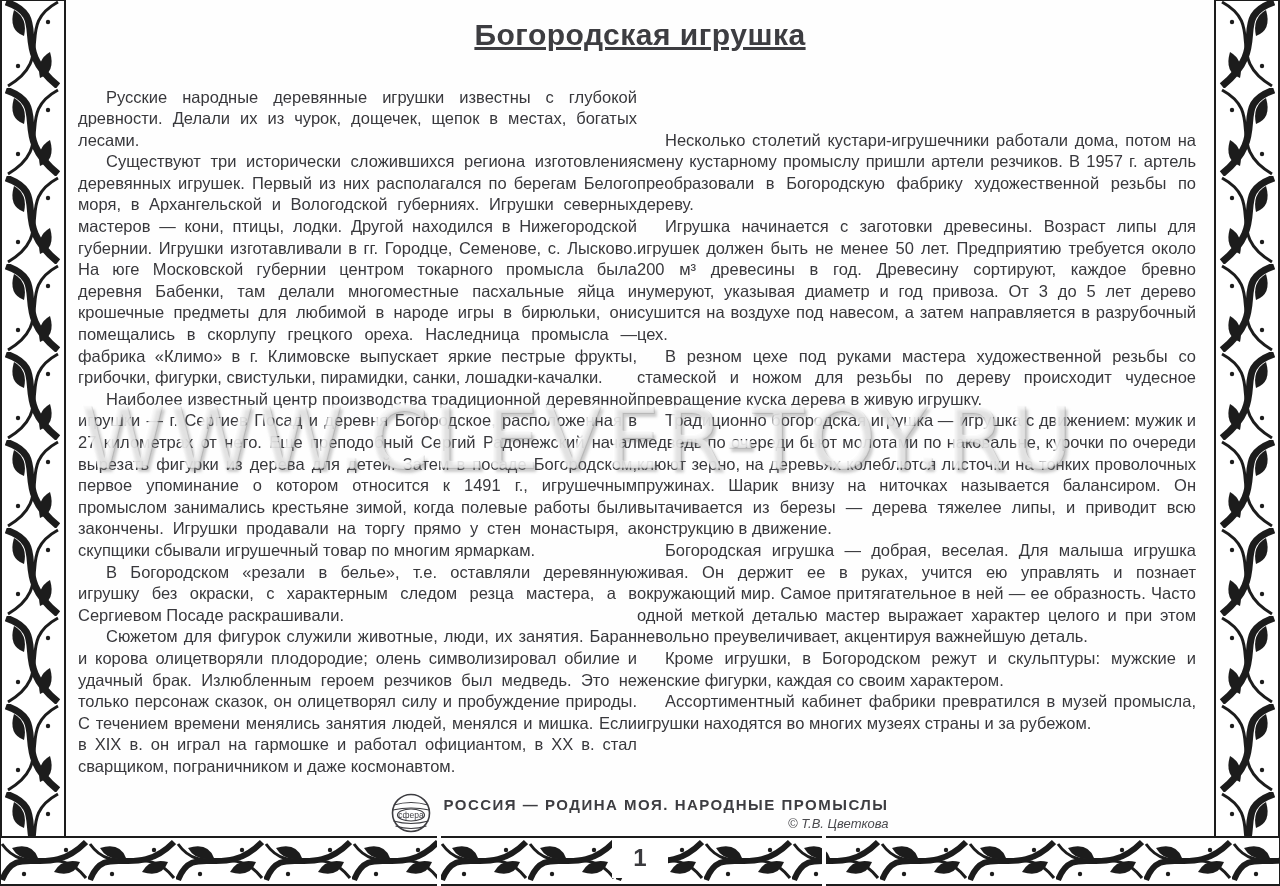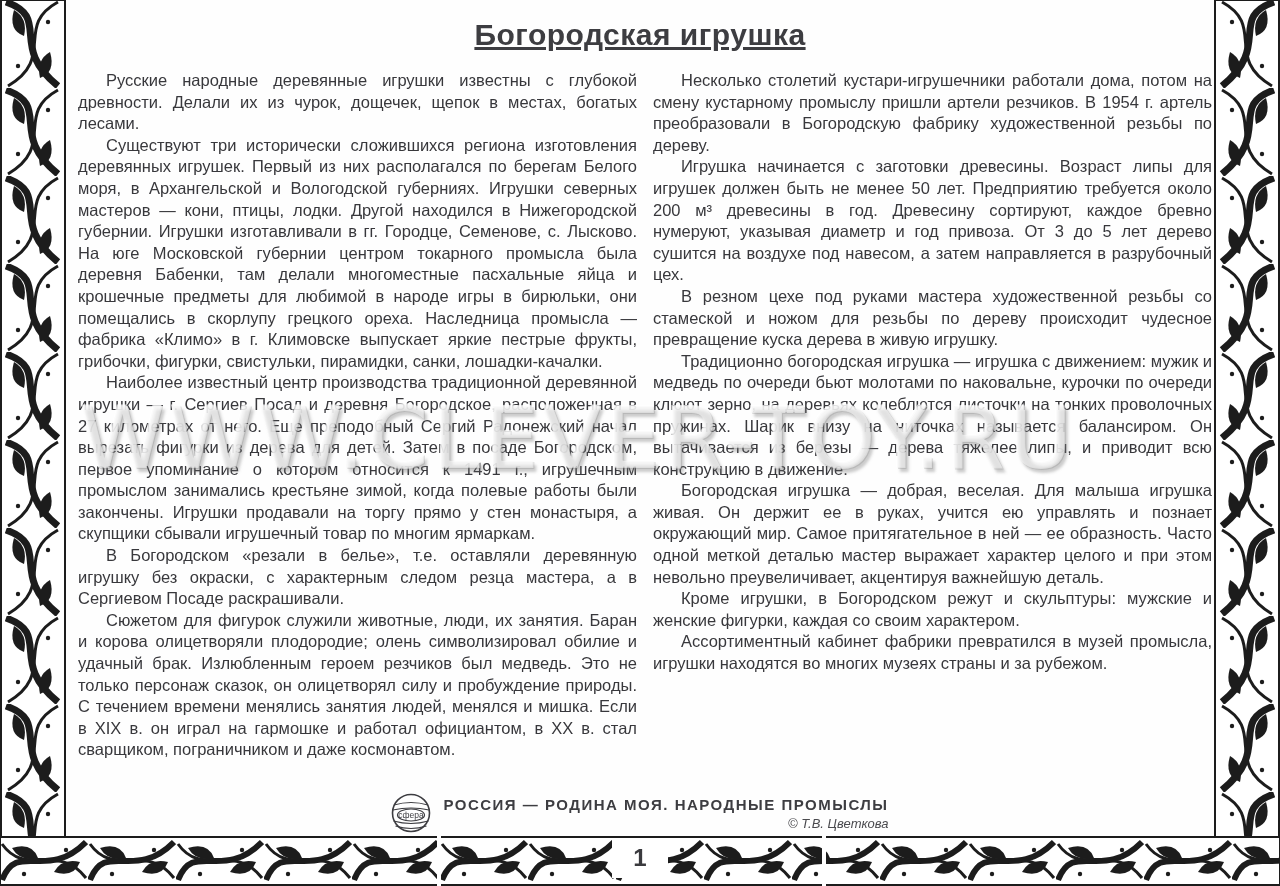--- a/index.html
+++ b/index.html
@@ -44,22 +44,23 @@
     color: #3d3d41;
     letter-spacing: 0.5px;
     text-decoration: underline;
   }
 
   
   .columns {
     position: absolute;
     left: 78px; top: 70px;
     width: 1134px; height: 724px;
-    display: flex; gap: 16px;
+    display: flex; 
     overflow: hidden;
+    align-items: center;
   }
   .col {
     width: 559px;
     font-size: 16.5px;
     line-height: 21.6px;
     color: #38383c;
     text-align: justify;
   }
   .col p { text-indent: 28px; margin: 0; }
 
@@ -160,21 +161,21 @@
 
   <div class="columns">
     <div class="col">
       <p>Русские народные деревянные игрушки известны с глубокой древности. Делали их из чурок, дощечек, щепок в местах, богатых лесами.</p>
       <p>Существуют три исторически сложившихся региона изготовления деревянных игрушек. Первый из них располагался по берегам Белого моря, в Архангельской и Вологодской губерниях. Игрушки северных мастеров — кони, птицы, лодки. Другой находился в Нижегородской губернии. Игрушки изготавливали в гг. Городце, Семенове, с. Лысково. На юге Московской губернии центром токарного промысла была деревня Бабенки, там делали многоместные пасхальные яйца и крошечные предметы для любимой в народе игры в бирюльки, они помещались в скорлупу грецкого ореха. Наследница промысла — фабрика «Климо» в г. Климовске выпускает яркие пестрые фрукты, грибочки, фигурки, свистульки, пирамидки, санки, лошадки-качалки.</p>
       <p>Наиболее известный центр производства традиционной деревянной игрушки — г. Сергиев Посад и деревня Богородское, расположенная в 27 километрах от него. Еще преподобный Сергий Радонежский начал вырезать фигурки из дерева для детей. Затем в посаде Богородском, первое упоминание о котором относится к 1491 г., игрушечным промыслом занимались крестьяне зимой, когда полевые работы были закончены. Игрушки продавали на торгу прямо у стен монастыря, а скупщики сбывали игрушечный товар по многим ярмаркам.</p>
       <p>В Богородском «резали в белье», т.е. оставляли деревянную игрушку без окраски, с характерным следом резца мастера, а в Сергиевом Посаде раскрашивали.</p>
       <p>Сюжетом для фигурок служили животные, люди, их занятия. Баран и корова олицетворяли плодородие; олень символизировал обилие и удачный брак. Излюбленным героем резчиков был медведь. Это не только персонаж сказок, он олицетворял силу и пробуждение природы. С течением времени менялись занятия людей, менялся и мишка. Если в XIX в. он играл на гармошке и работал официантом, в XX в. стал сварщиком, пограничником и даже космонавтом.</p>
     </div>
     <div class="col">
-      <p>Несколько столетий кустари-игрушечники работали дома, потом на смену кустарному промыслу пришли артели резчиков. В 1954 г. артель преобразовали в Богородскую фабрику художественной резьбы по дереву.</p>
+      <p>Несколько столетий кустари-игрушечники работали дома, потом на смену кустарному промыслу пришли артели резчиков. В 1957 г. артель преобразовали в Богородскую фабрику художественной резьбы по дереву.</p>
       <p>Игрушка начинается с заготовки древесины. Возраст липы для игрушек должен быть не менее 50 лет. Предприятию требуется около 200 м³ древесины в год. Древесину сортируют, каждое бревно нумеруют, указывая диаметр и год привоза. От 3 до 5 лет дерево сушится на воздухе под навесом, а затем направляется в разрубочный цех.</p>
       <p>В резном цехе под руками мастера художественной резьбы со стамеской и ножом для резьбы по дереву происходит чудесное превращение куска дерева в живую игрушку.</p>
       <p>Традиционно богородская игрушка — игрушка с движением: мужик и медведь по очереди бьют молотами по наковальне, курочки по очереди клюют зерно, на деревьях колеблются листочки на тонких проволочных пружинах. Шарик внизу на ниточках называется балансиром. Он вытачивается из березы — дерева тяжелее липы, и приводит всю конструкцию в движение.</p>
       <p>Богородская игрушка — добрая, веселая. Для малыша игрушка живая. Он держит ее в руках, учится ею управлять и познает окружающий мир. Самое притягательное в ней — ее образность. Часто одной меткой деталью мастер выражает характер целого и при этом невольно преувеличивает, акцентируя важнейшую деталь.</p>
       <p>Кроме игрушки, в Богородском режут и скульптуры: мужские и женские фигурки, каждая со своим характером.</p>
       <p>Ассортиментный кабинет фабрики превратился в музей промысла, игрушки находятся во многих музеях страны и за рубежом.</p>
     </div>
   </div>
 
   <div class="watermark">WWW.CLEVER-TOY.RU</div>

